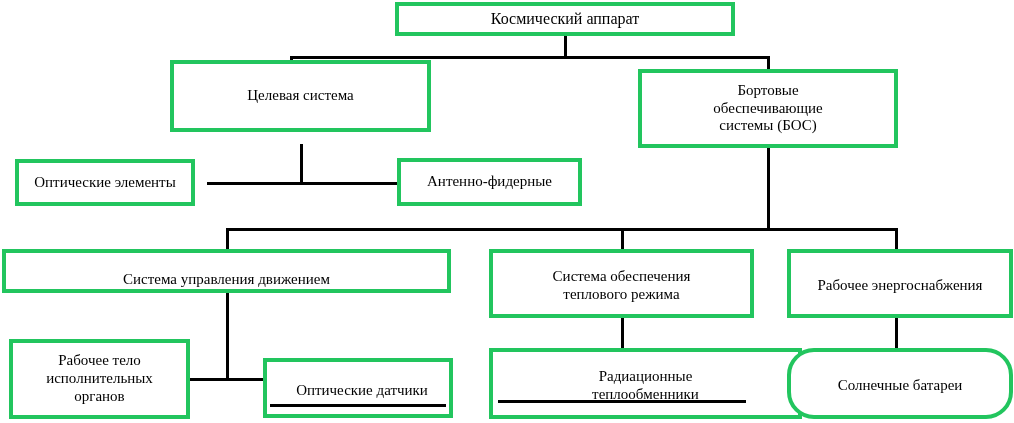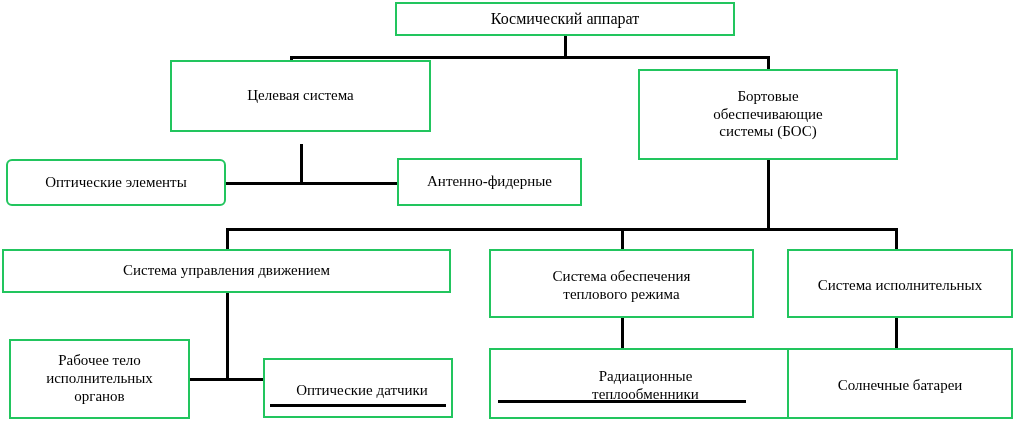--- a/index.html
+++ b/index.html
@@ -11,21 +11,21 @@
     position: relative;
     width: 1014px;
     height: 423px;
     background: #ffffff;
     font-family: "Liberation Serif", "DejaVu Serif", serif;
     overflow: hidden;
   }
   .node {
     position: absolute;
     box-sizing: border-box;
-    border: 2px solid #22c55e;
+    border: 4px solid #22c55e;
     background: #ffffff;
     color: #000000;
     display: flex;
     justify-content: center;
     text-align: center;
     line-height: 1.18;
     z-index: 2;
   }
   .node.vcenter { align-items: center; }
   .node.vtop    { align-items: center; }
@@ -69,54 +69,54 @@
       <div class="line" style="left: 621px; top: 317px; width: 3px; height: 32px;"></div>
       <div class="line" style="left: 895px; top: 317px; width: 3px; height: 32px;"></div>
     </div>
   <div id="node-layer">
       <div class="node vcenter" style="left: 395px; top: 2px; width: 340px; height: 34px;">
         <span class="label" style="font-size: 16px;">Космический аппарат</span>
       </div>
       <div class="node vcenter" style="left: 170px; top: 60px; width: 261px; height: 72px;">
         <span class="label" style="font-size: 15px;">Целевая система</span>
       </div>
-      <div class="node vcenter" style="left: 638px; top: 69px; width: 260px; height: 91px;">
+      <div class="node vcenter" style="left: 638px; top: 69px; width: 260px; height: 79px;">
         <span class="label" style="font-size: 15px;">Бортовые
 обеспечивающие
 системы (БОС)</span>
       </div>
-      <div class="node vcenter" style="left: 6px; top: 159px; width: 220px; height: 47px; border-radius: 6px;">
+      <div class="node vcenter" style="left: 15px; top: 159px; width: 180px; height: 47px;">
         <span class="label" style="font-size: 15px;">Оптические элементы</span>
       </div>
       <div class="node vcenter" style="left: 397px; top: 158px; width: 185px; height: 48px;">
         <span class="label" style="font-size: 15px;">Антенно-фидерные</span>
       </div>
-      <div class="node vcenter" style="left: 2px; top: 249px; width: 449px; height: 44px;">
+      <div class="node vcenter" style="left: 2px; top: 249px; width: 449px; height: 44px; align-items: flex-end;">
         <span class="label" style="font-size: 15px;">Система управления движением</span>
       </div>
       <div class="node vtop" style="left: 489px; top: 249px; width: 265px; height: 69px;">
         <span class="label" style="font-size: 15px;">Система обеспечения
 теплового режима</span>
       </div>
       <div class="node vtop" style="left: 787px; top: 249px; width: 226px; height: 69px;">
-        <span class="label" style="font-size: 15px;">Система исполнительных</span>
+        <span class="label" style="font-size: 15px;">Рабочее энергоснабжения</span>
       </div>
       <div class="node vcenter" style="left: 9px; top: 339px; width: 181px; height: 80px;">
         <span class="label" style="font-size: 15px;">Рабочее тело
 исполнительных
 органов</span>
       </div>
       <div class="node vtop" style="left: 263px; top: 358px; width: 190px; height: 60px; padding-left: 8px;">
         <span class="label" style="font-size: 15px;">Оптические датчики</span>
       </div>
       <div class="node vtop" style="left: 489px; top: 348px; width: 313px; height: 71px;">
         <span class="label" style="font-size: 15px;">Радиационные
 теплообменники</span>
       </div>
-      <div class="node vtop" style="left: 787px; top: 348px; width: 226px; height: 71px;">
+      <div class="node vtop" style="left: 787px; top: 348px; width: 226px; height: 71px; border-radius: 27px;">
         <span class="label" style="font-size: 15px;">Солнечные батареи</span>
       </div>
     </div>
   <div id="underline-layer">
       <div class="underline" style="left: 270px; top: 404px; width: 176px;"></div>
       <div class="underline" style="left: 498px; top: 400px; width: 248px;"></div>
     </div>
 </div>
 
 </body></html>

